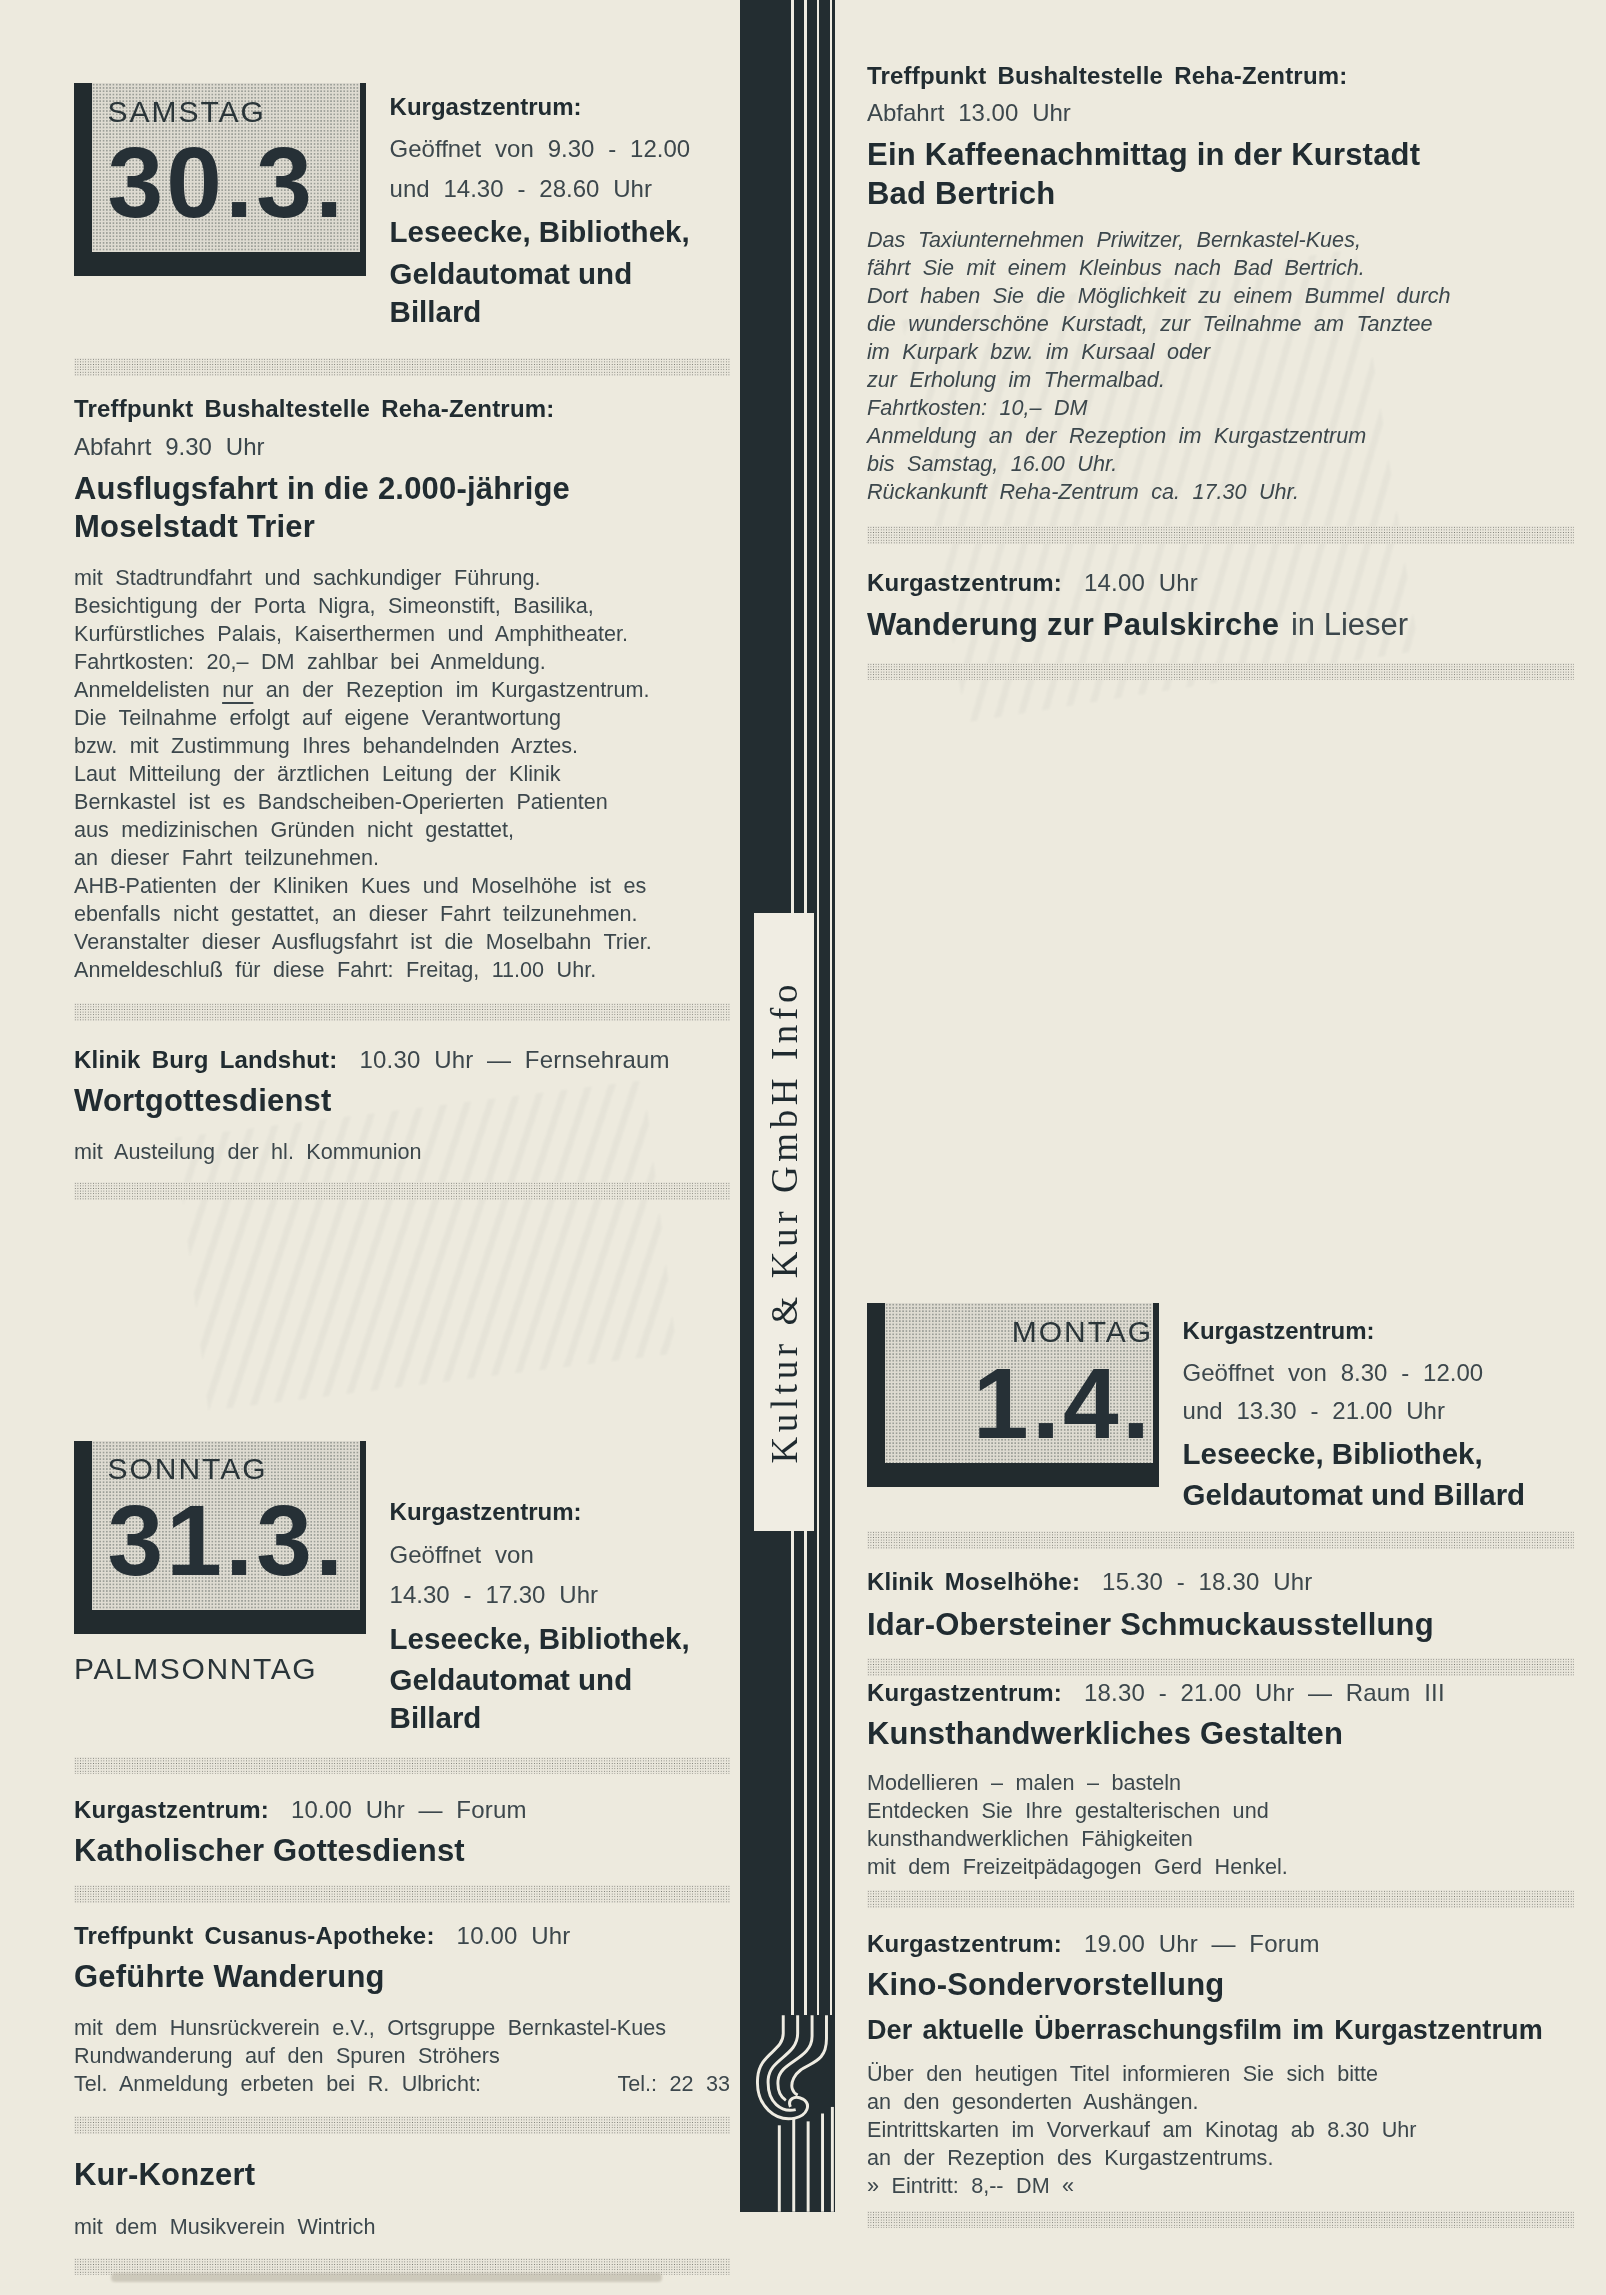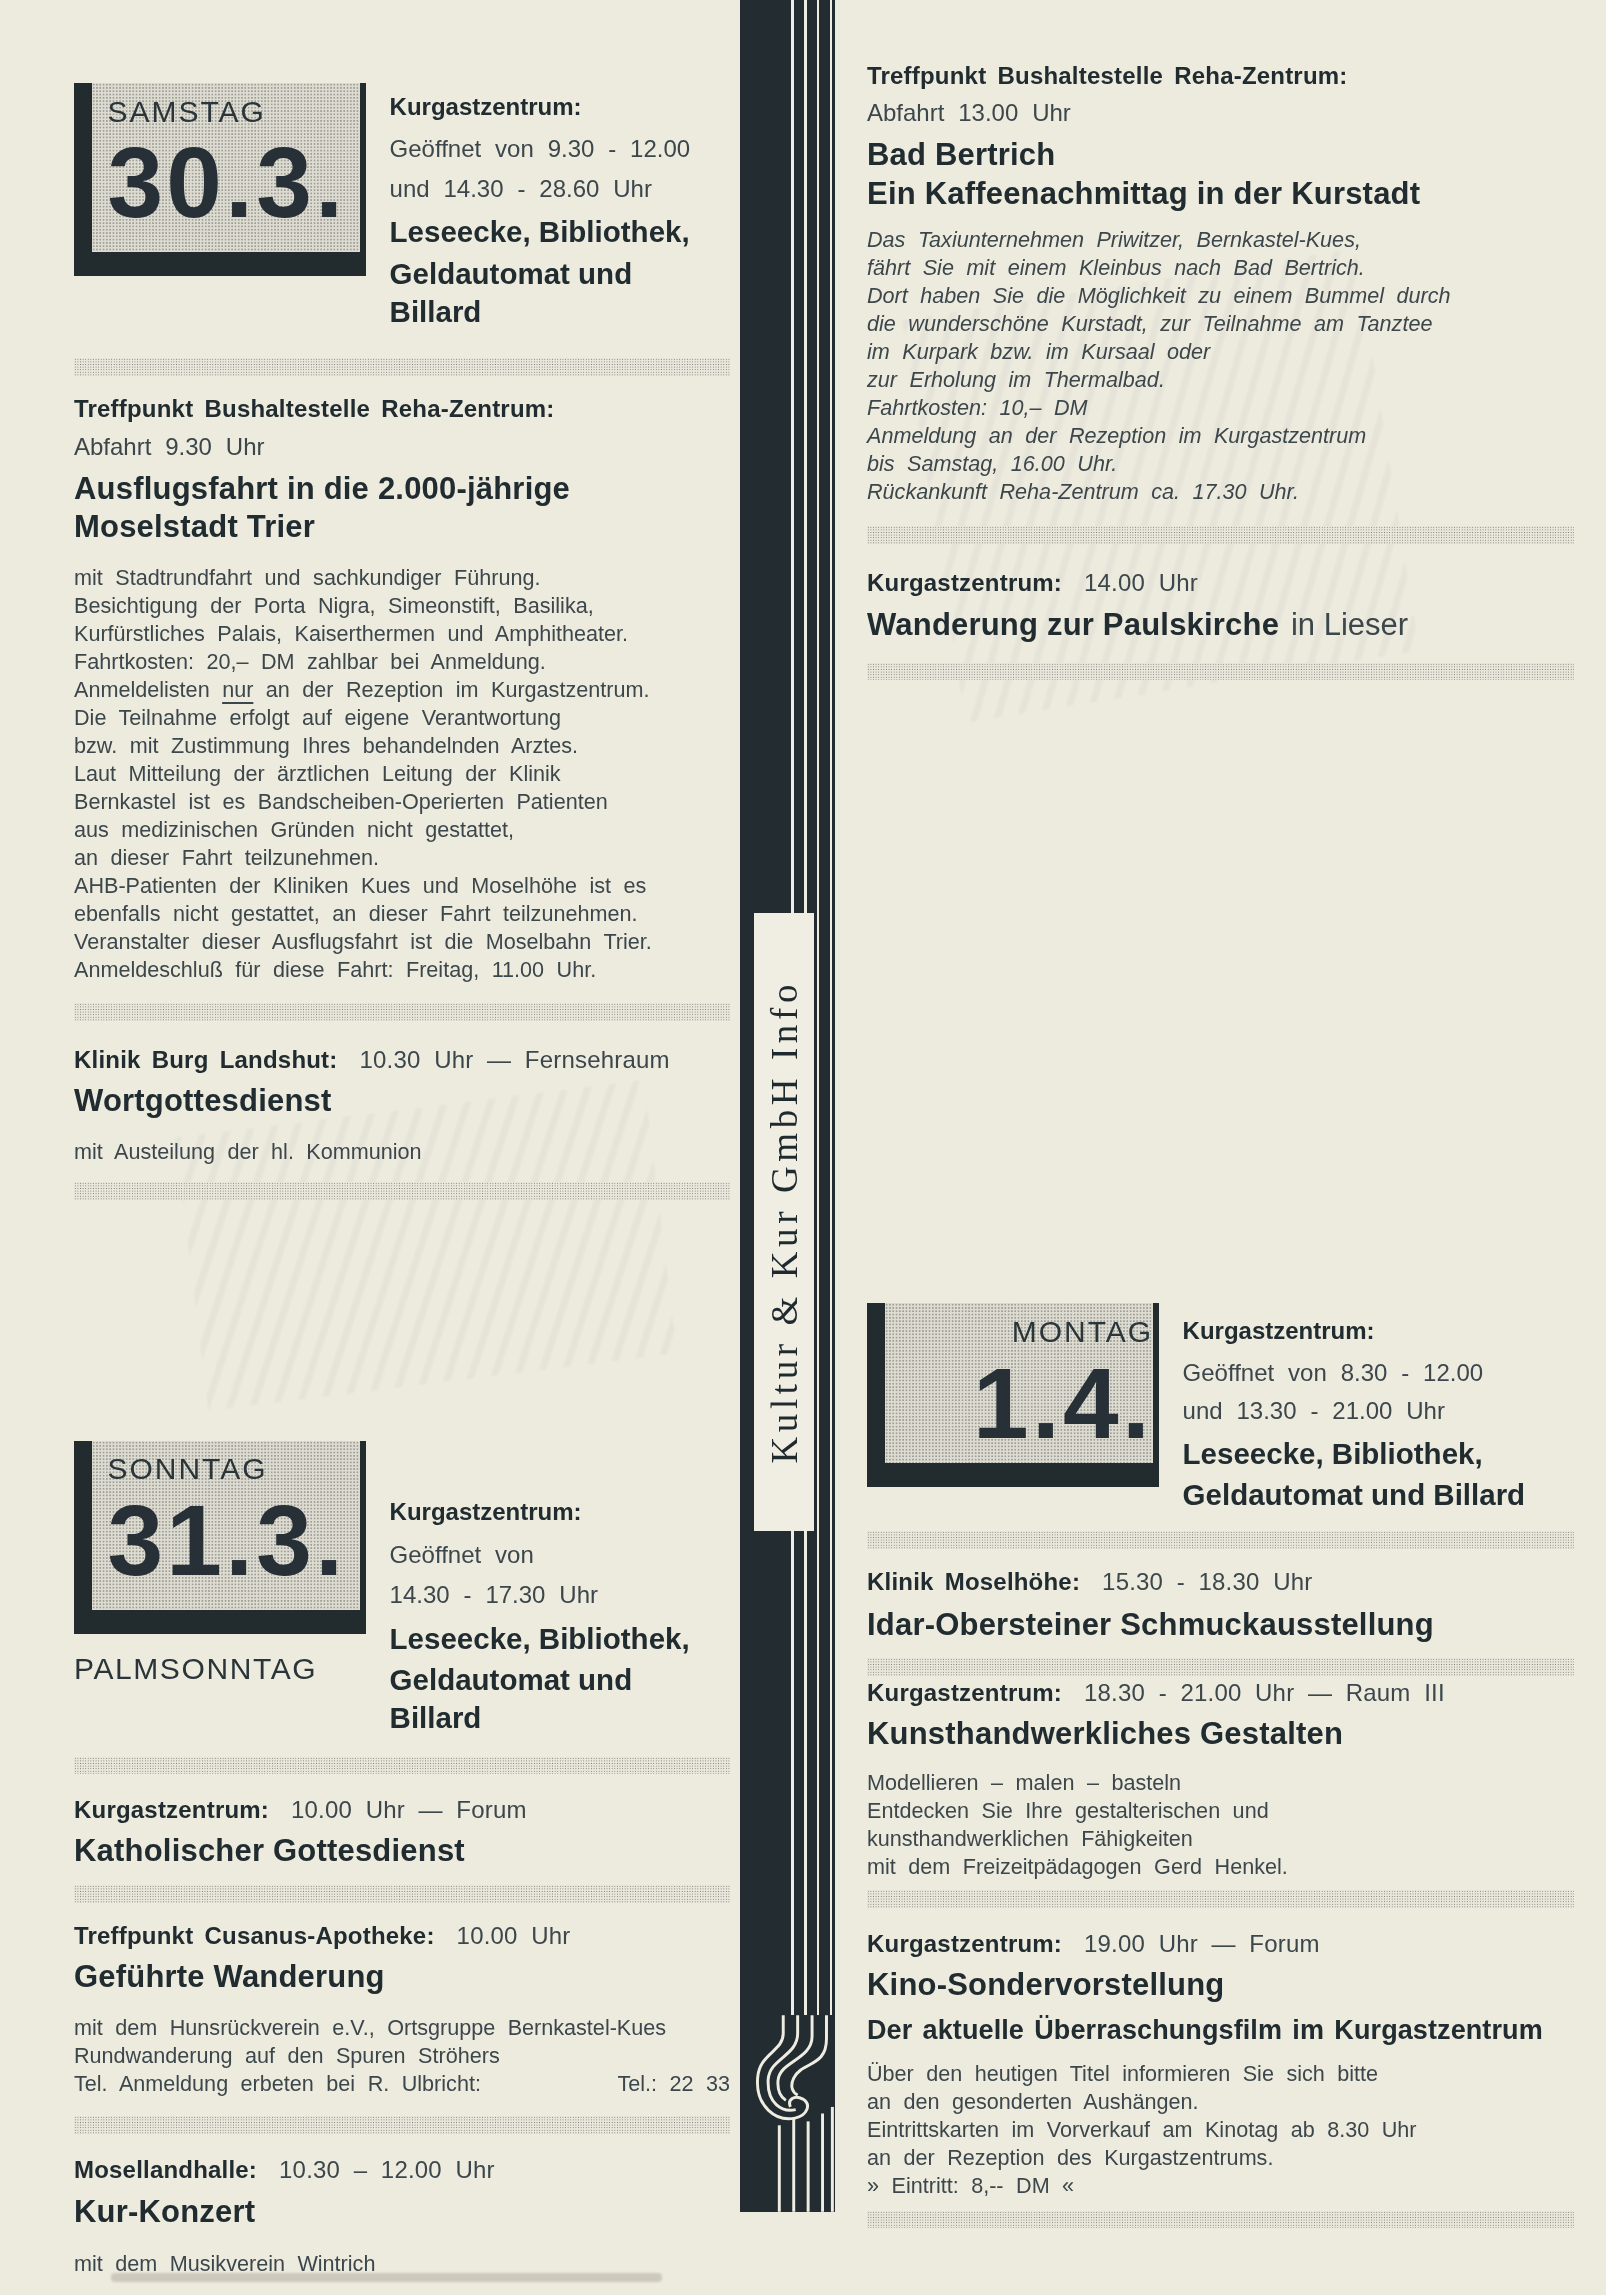--- a/index.html
+++ b/index.html
@@ -181,23 +181,20 @@
 Rundwanderung auf den Spuren Ströhers</div>
       <div class="body-text tel-row" style="margin-top:0;">
         <span>Tel. Anmeldung erbeten bei R. Ulbricht:</span>
         <span>Tel.: 22 33</span>
       </div>
     </div>
 
     <div class="divider" style="margin-top:18.4px;"></div>
 
     <div style="margin-top:22px;">
-      <div class="label-line">
-        <span>Mosellandhalle:</span><span class="light">10.30 – 12.00 Uhr</span>
-      </div>
       <div class="event-title" style="margin-top:9.2px;">Kur-Konzert</div>
       <div class="body-text" style="margin-top:18.4px;">mit dem Musikverein Wintrich</div>
     </div>
 
     <div class="divider" style="margin-top:17px;"></div>
 
   </div>
 
   <div class="center-bar">
     <div class="bar-stripes"></div>
@@ -220,22 +217,22 @@
   </div>
 
   <div class="col col-right">
 
     <div style="margin-top:62px;">
       <div class="label-line">
         <span>Treffpunkt Bushaltestelle Reha-Zentrum:</span>
       </div>
       <div class="sub-line" style="margin-top:9.2px;">Abfahrt 13.00 Uhr</div>
       <div class="event-title" style="margin-top:9.2px;">
+        <div>Ein Kaffeenachmittag in der Kurstadt</div>
         <div>Bad Bertrich</div>
-        <div>Ein Kaffeenachmittag in der Kurstadt</div>
       </div>
       <div class="body-text" style="margin-top:13px;font-style:italic;">Das Taxiunternehmen Priwitzer, Bernkastel-Kues,
 fährt Sie mit einem Kleinbus nach Bad Bertrich.
 Dort haben Sie die Möglichkeit zu einem Bummel durch
 die wunderschöne Kurstadt, zur Teilnahme am Tanztee
 im Kurpark bzw. im Kursaal oder
 zur Erholung im Thermalbad.
 Fahrtkosten: 10,– DM
 Anmeldung an der Rezeption im Kurgastzentrum
 bis Samstag, 16.00 Uhr.

